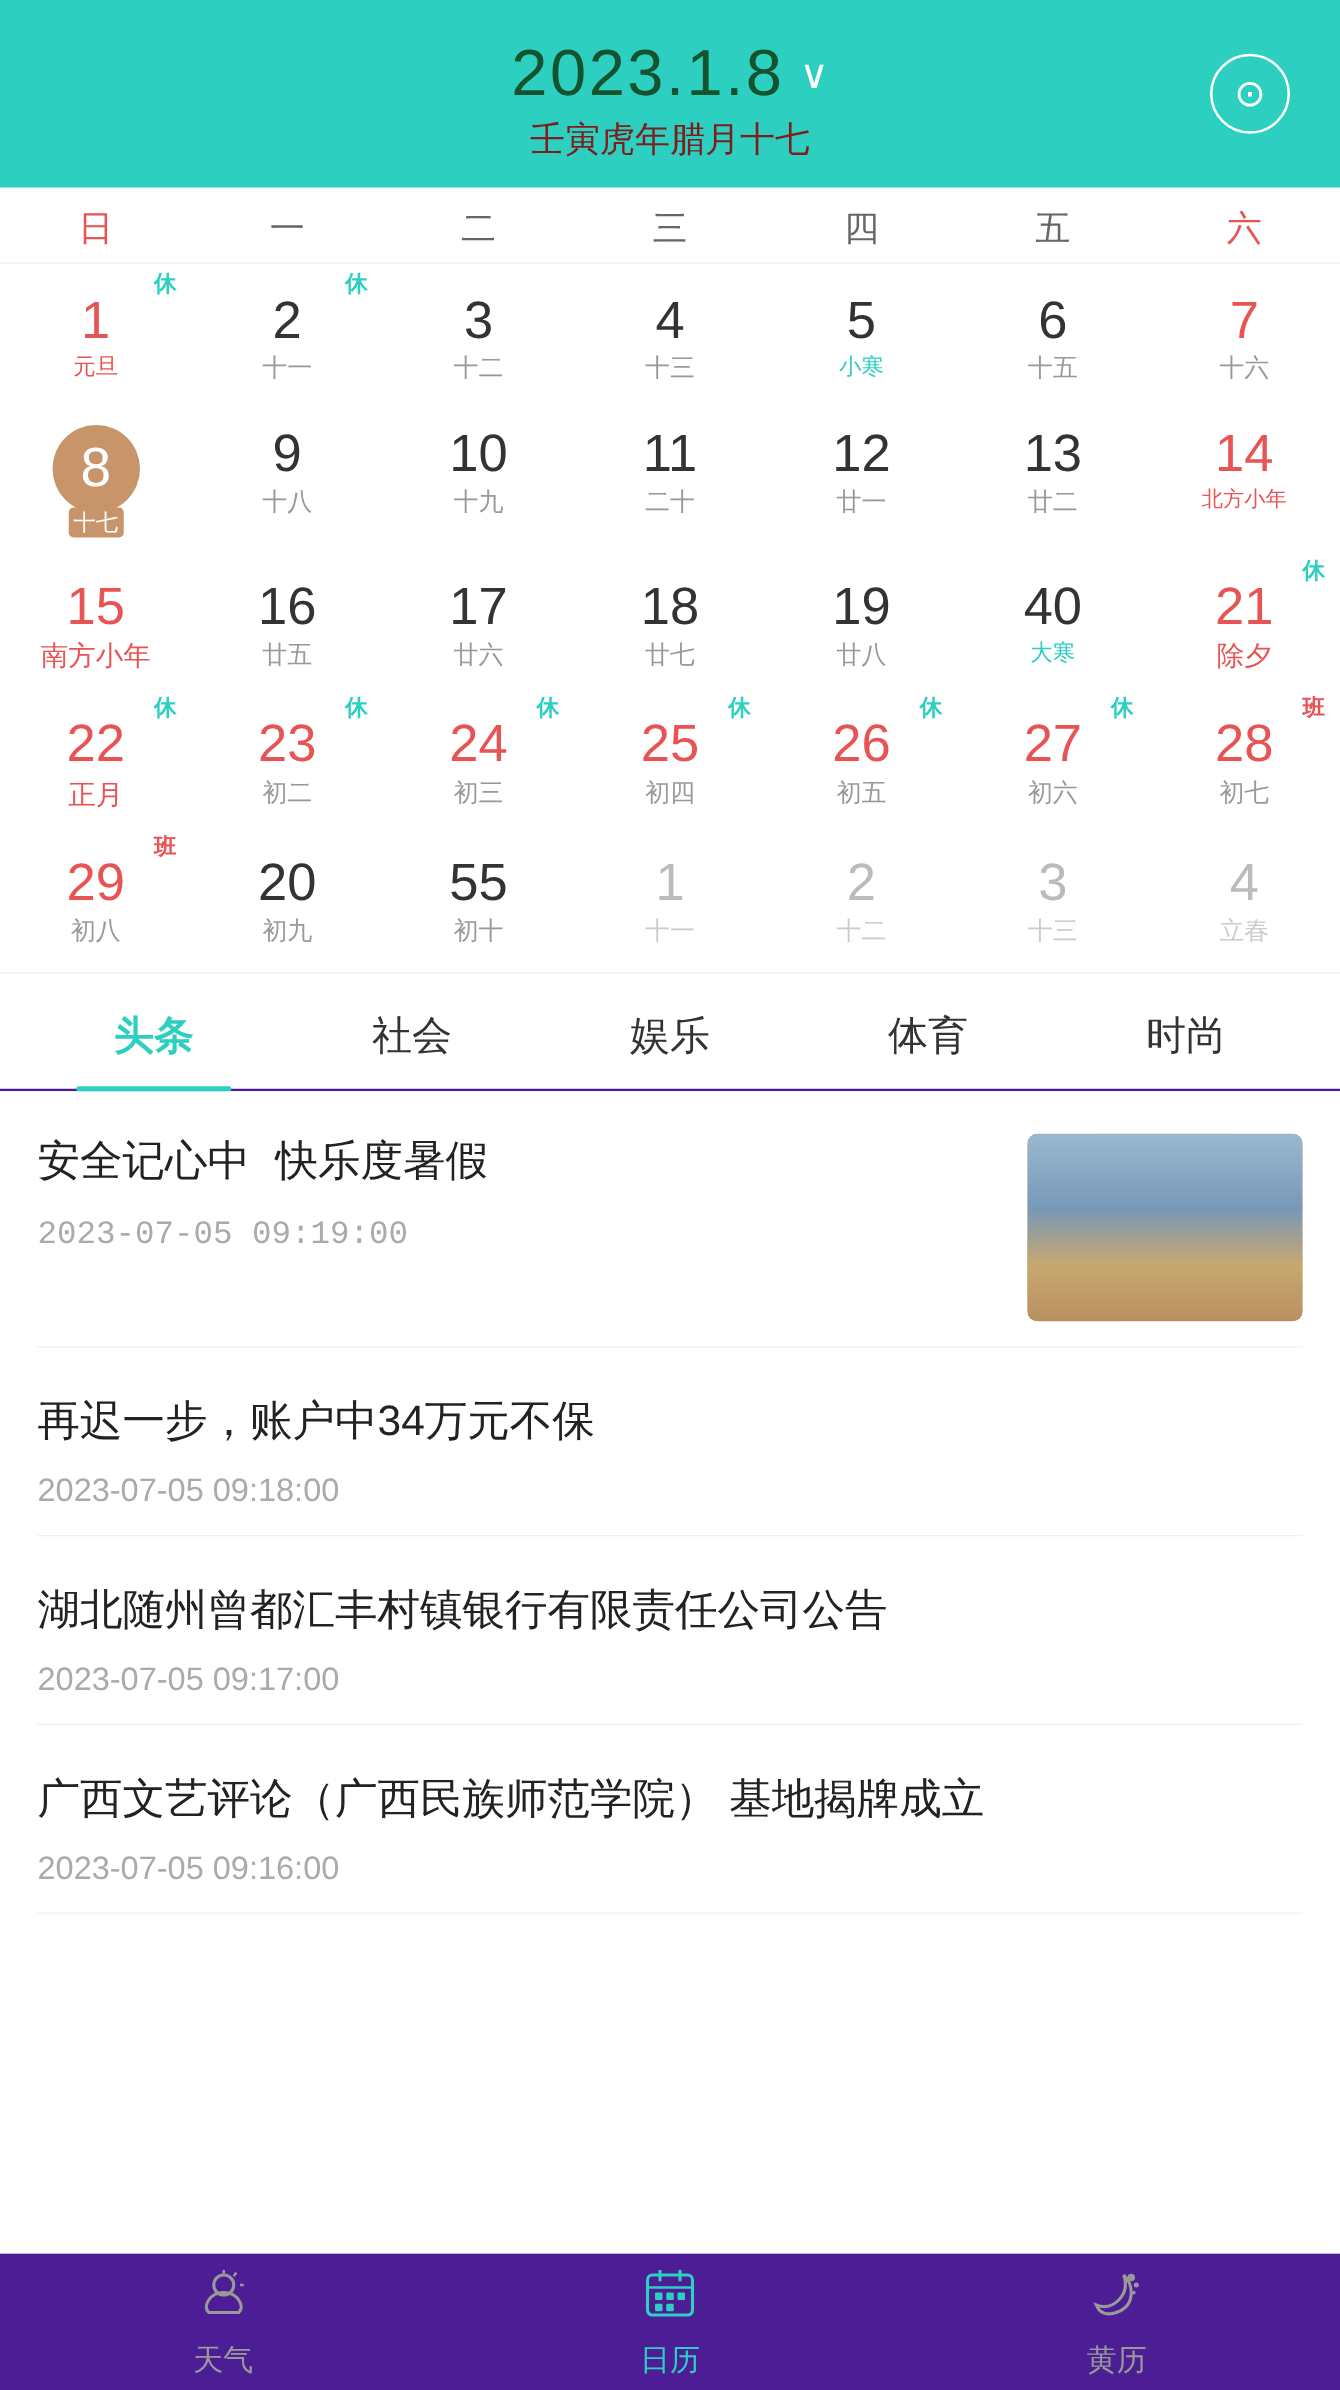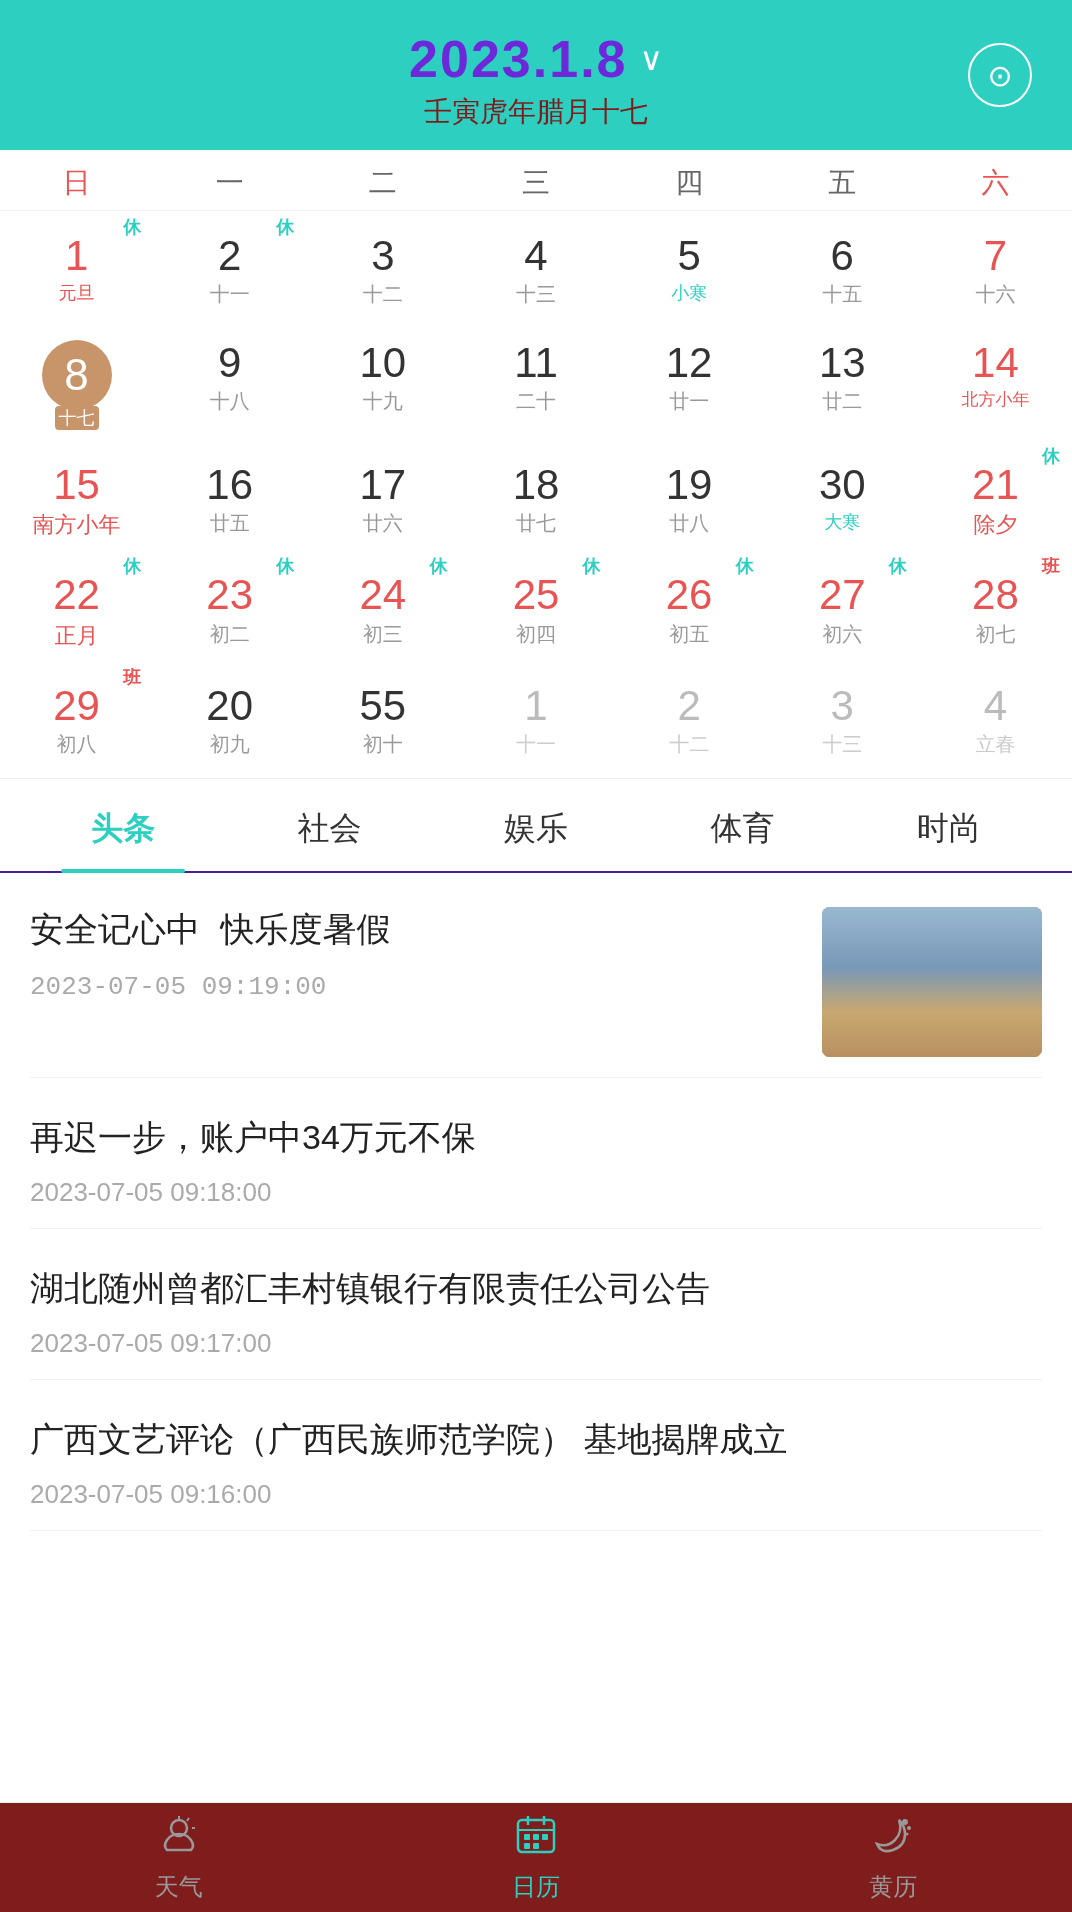--- a/index.html
+++ b/index.html
@@ -13,22 +13,22 @@
       text-align: center;
       position: relative;
       height: 150px;
       display: flex;
       align-items: center;
       justify-content: center;
     }
     .header-date-block { text-align: center; }
     .header-date {
       font-size: 52px;
-      font-weight: bold;
-      color: #6d28d9;
+      font-weight: normal;
+      color: #14532d;
       letter-spacing: 2px;
     }
     .header-lunar {
       font-size: 28px;
       color: #7f1d1d;
       margin-top: 4px;
     }
     .header-chevron {
       display: inline-block;
       color: #fff;
@@ -196,21 +196,21 @@
       background: linear-gradient(180deg, #9ab8d0 0%, #7898b8 40%, #c8a870 70%, #b89060 100%);
     }
 
     
     .bottom-nav {
       position: fixed;
       bottom: 0;
       left: 0;
       width: 1072px;
       height: 110px;
-      background: #7f1d1d;
+      background: #4c1d95;
       border-top: 1px solid #eee;
       display: flex;
       align-items: center;
     }
     .bottom-nav-item {
       flex: 1;
       display: flex;
       flex-direction: column;
       align-items: center;
       justify-content: center;
@@ -334,21 +334,21 @@
     </div>
     <div class="cal-cell">
       <span class="main-num">18</span>
       <span class="sub-text">廿七</span>
     </div>
     <div class="cal-cell">
       <span class="main-num">19</span>
       <span class="sub-text">廿八</span>
     </div>
     <div class="cal-cell">
-      <span class="main-num">30</span>
+      <span class="main-num">40</span>
       <span class="sub-text solar-term">大寒</span>
     </div>
     <div class="cal-cell">
       <span class="badge">休</span>
       <span class="main-num holiday">21</span>
       <span class="sub-text festival">除夕</span>
     </div>
 
     <div class="cal-cell">
       <span class="badge">休</span>

